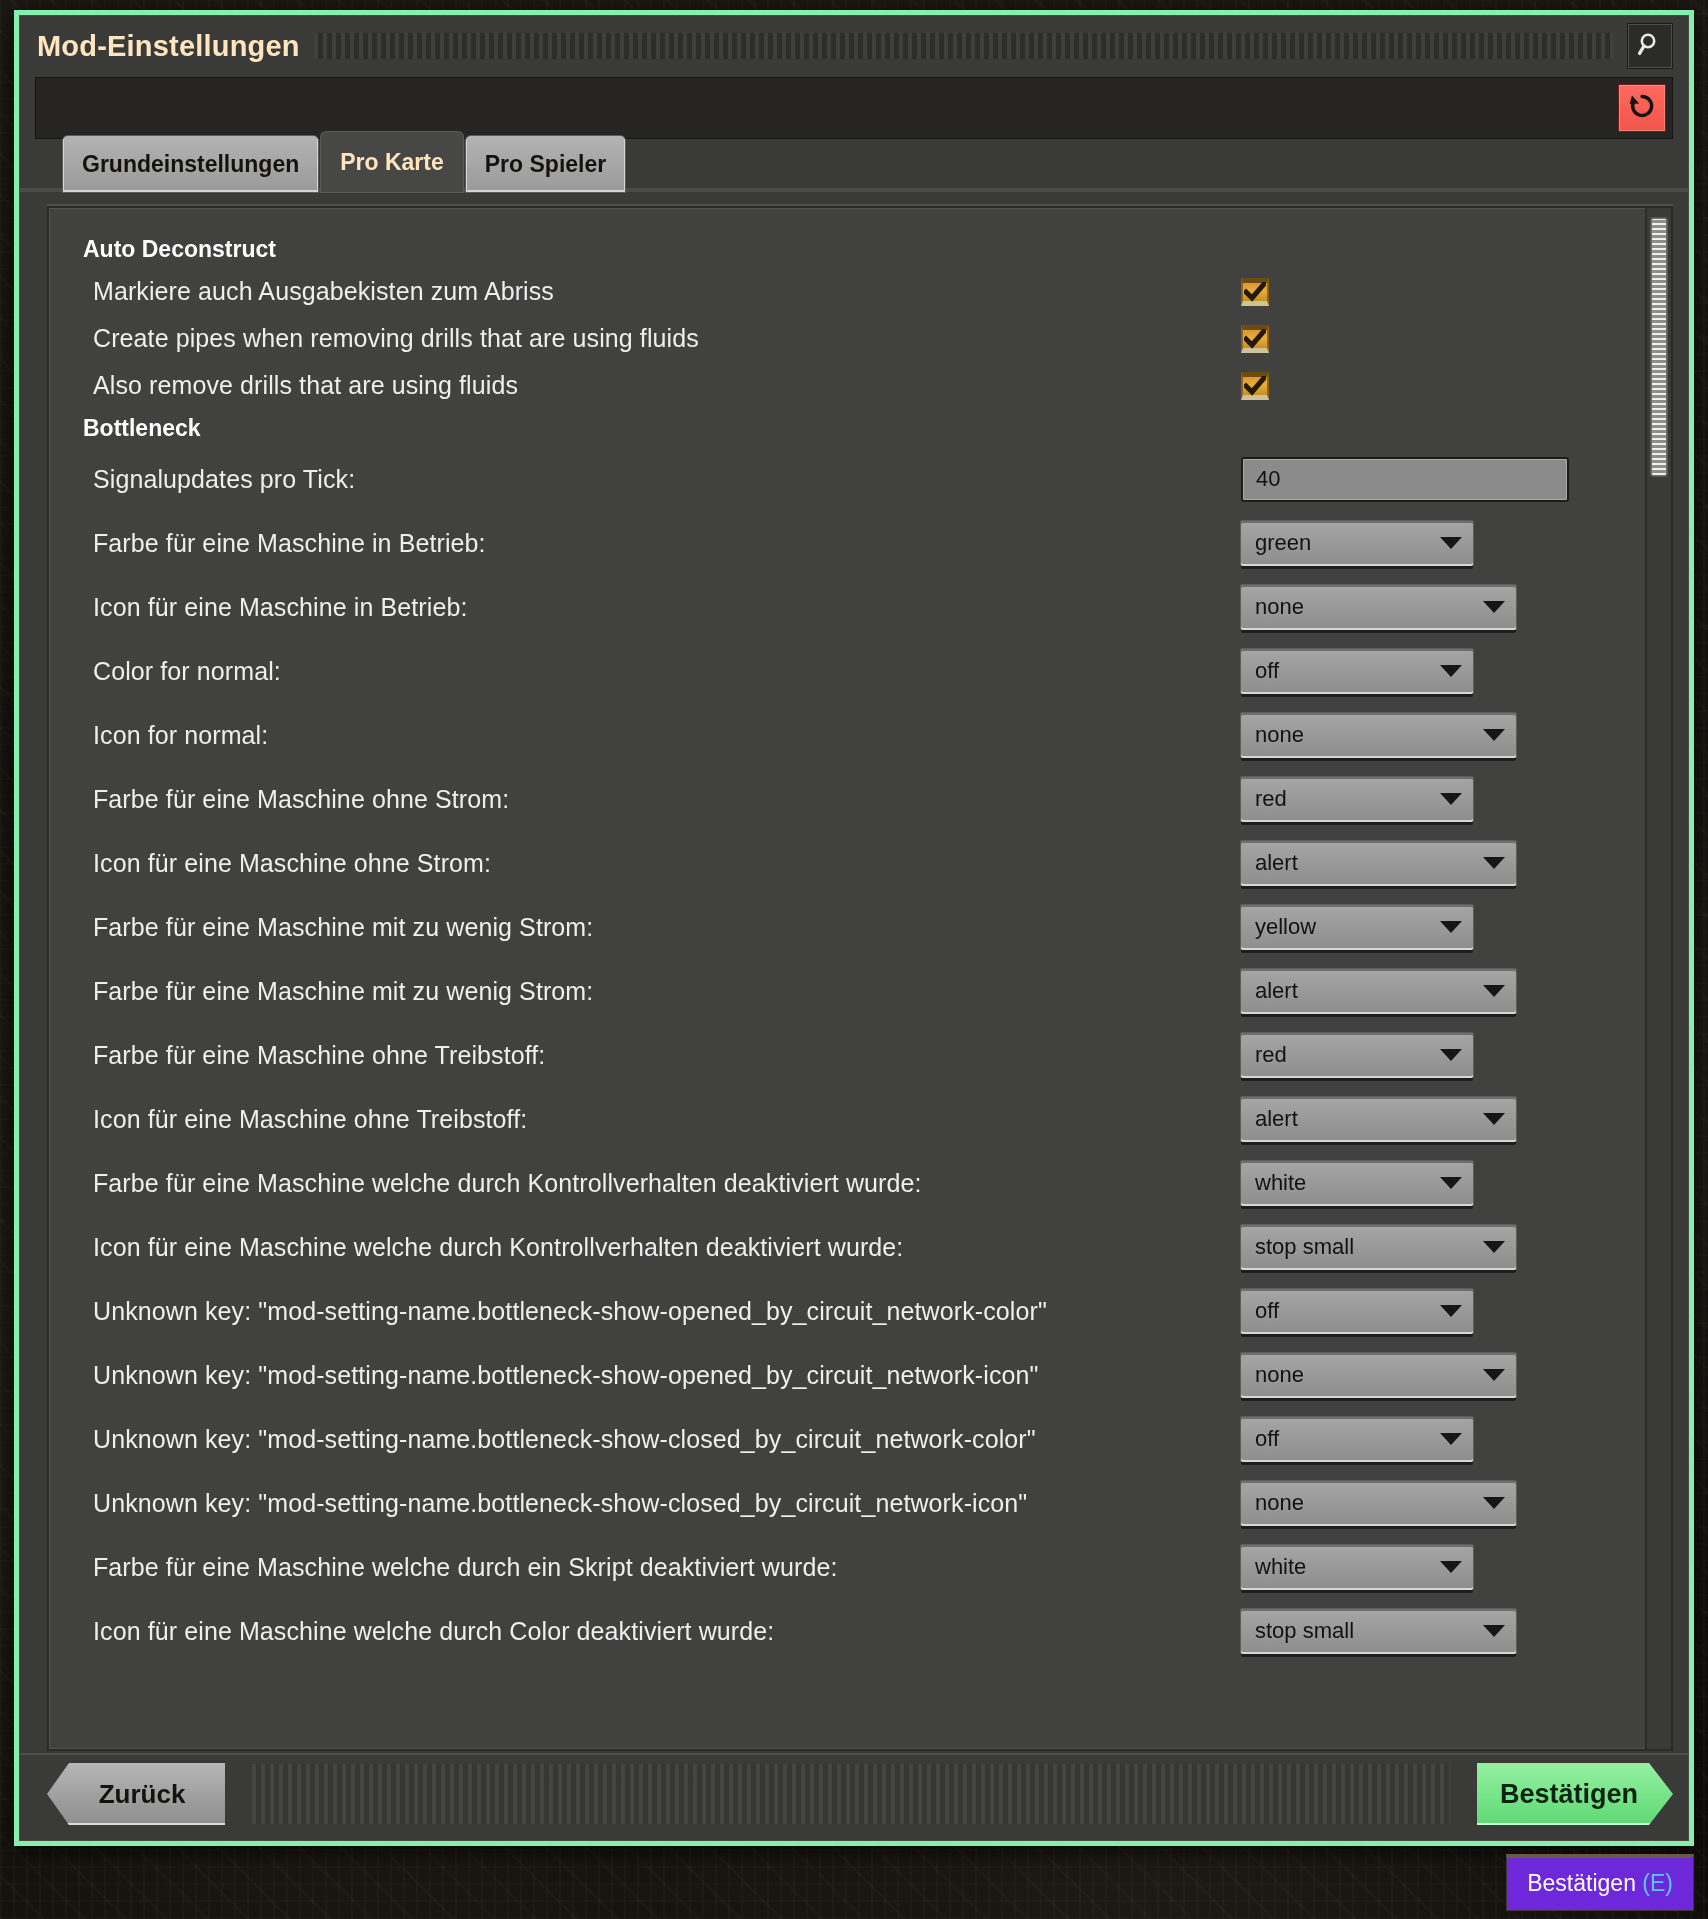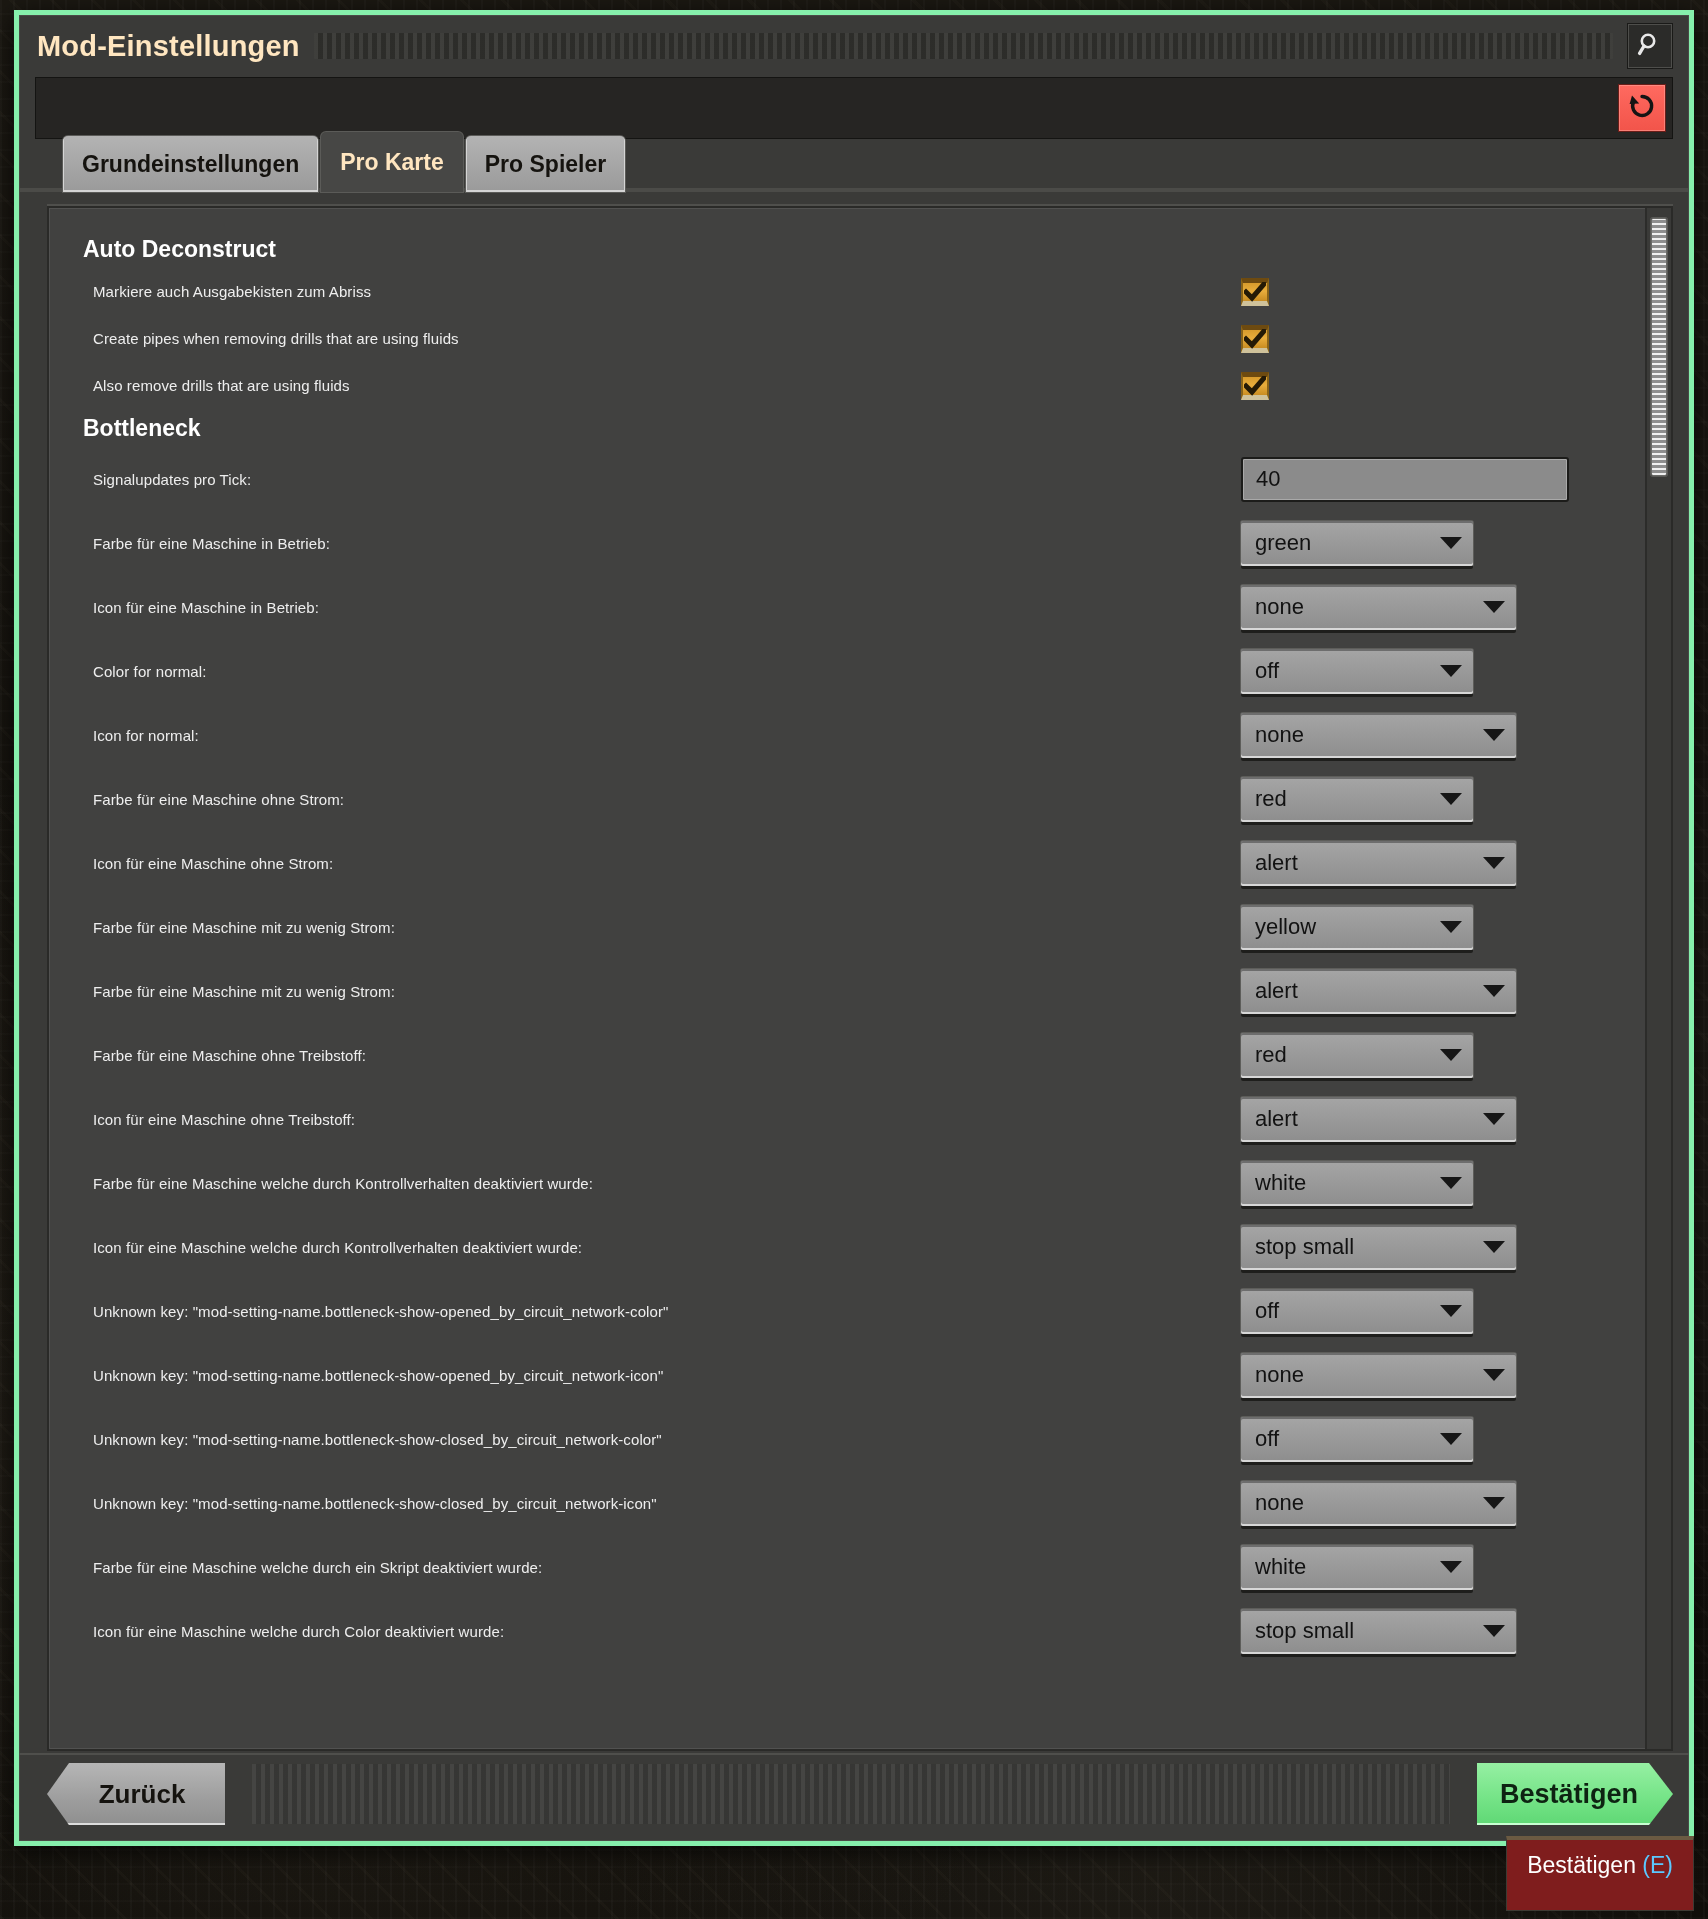--- a/index.html
+++ b/index.html
@@ -176,21 +176,21 @@
   .row {
     display: flex;
     align-items: center;
     padding: 0 44px 0 44px;
     min-height: 47px;
   }
   .row.check { height: 47px; }
   .row.ctrl  { height: 64px; gap: 12px; }
 
   .row-label {
-    font-size: 15px;
+    font-size: 25px;
     color: #eeeeee;
     white-space: nowrap;
     flex: 1 1 auto;
     letter-spacing: 0.1px;
   }
   .row-ctrl {
     flex: 0 0 auto;
     display: flex;
     align-items: center;
     justify-content: flex-start;
@@ -332,26 +332,26 @@
     box-shadow: 0 -2px 0 #c8ffd2 inset;
     filter: drop-shadow(0 0 7px rgba(120,240,140,0.55));
     position: relative;
   }
 
   
   .tooltip {
     position: absolute;
     right: 14px;
     bottom: 8px;
-    background: #7f1d1d;
+    background: #6d28d9;
     border-top: 4px solid #6b5a42;
     border-left: 1px solid #3e3a33;
     border-right: 1px solid #3e3a33;
     border-bottom: 1px solid #3e3a33;
-    padding: 12px 20px 31px 20px;
+    padding: 12px 20px 13px 20px;
     font-size: 23px;
     color: #ffffff;
     white-space: nowrap;
   }
   .tooltip .key { color: #5bc8ff; }
 </style>
 </head>
 <body>
 
 <div class="window">

